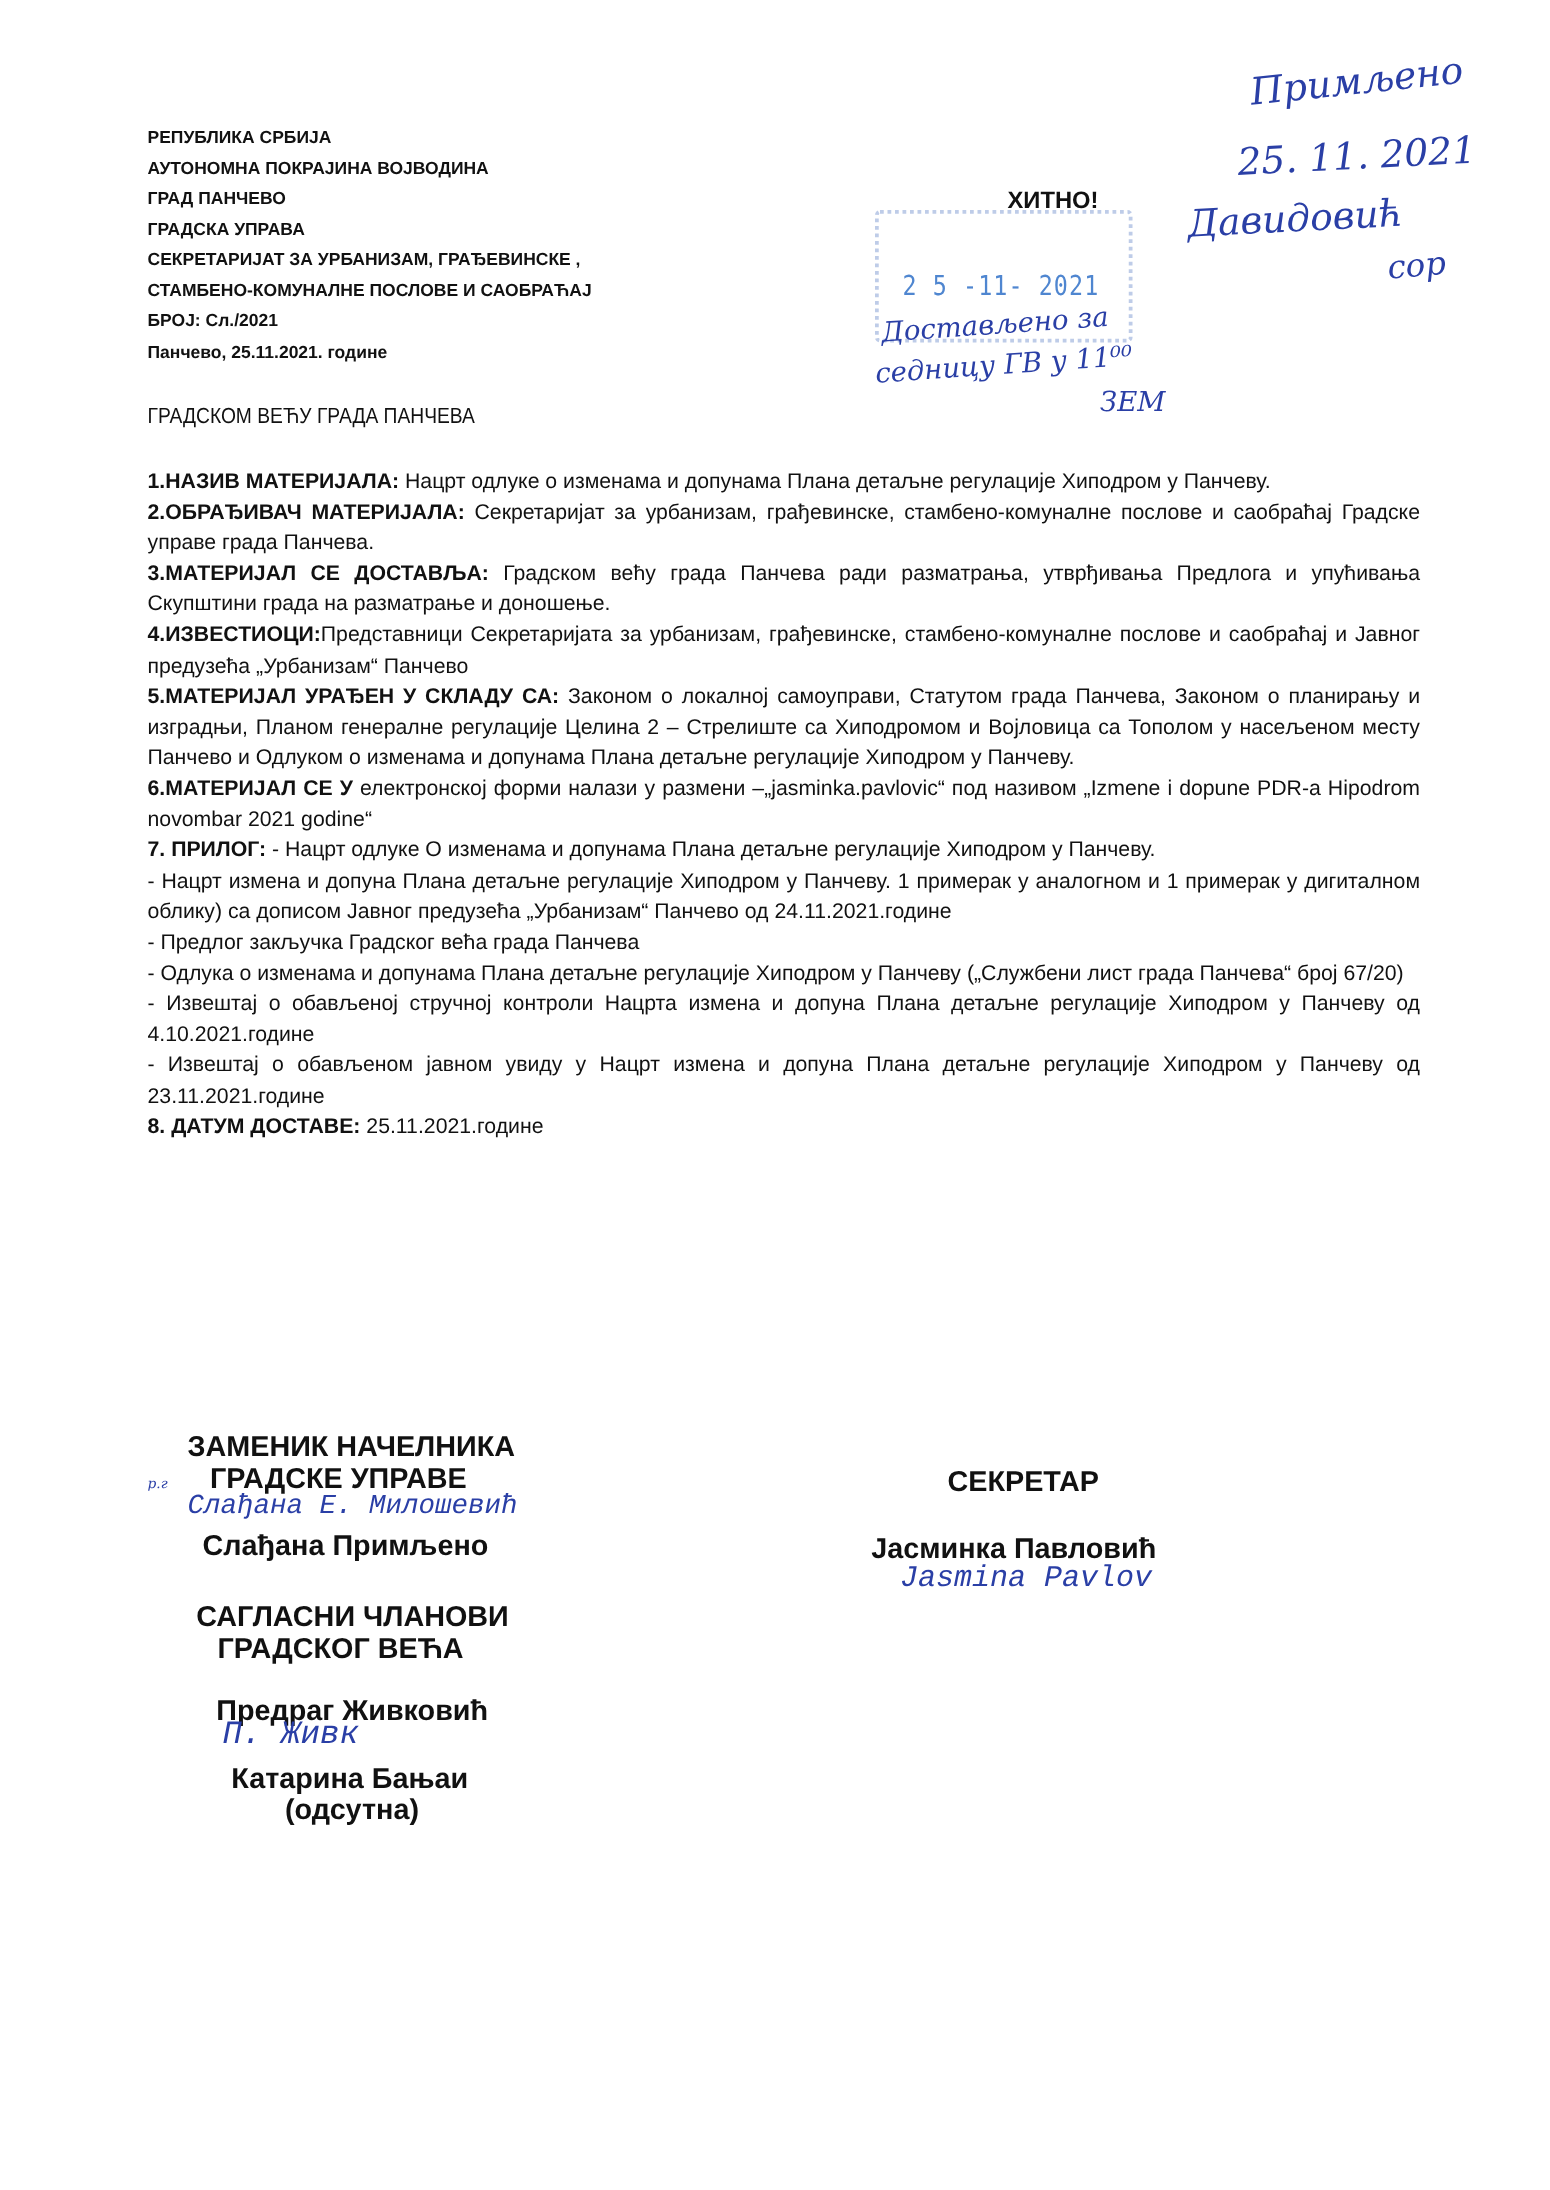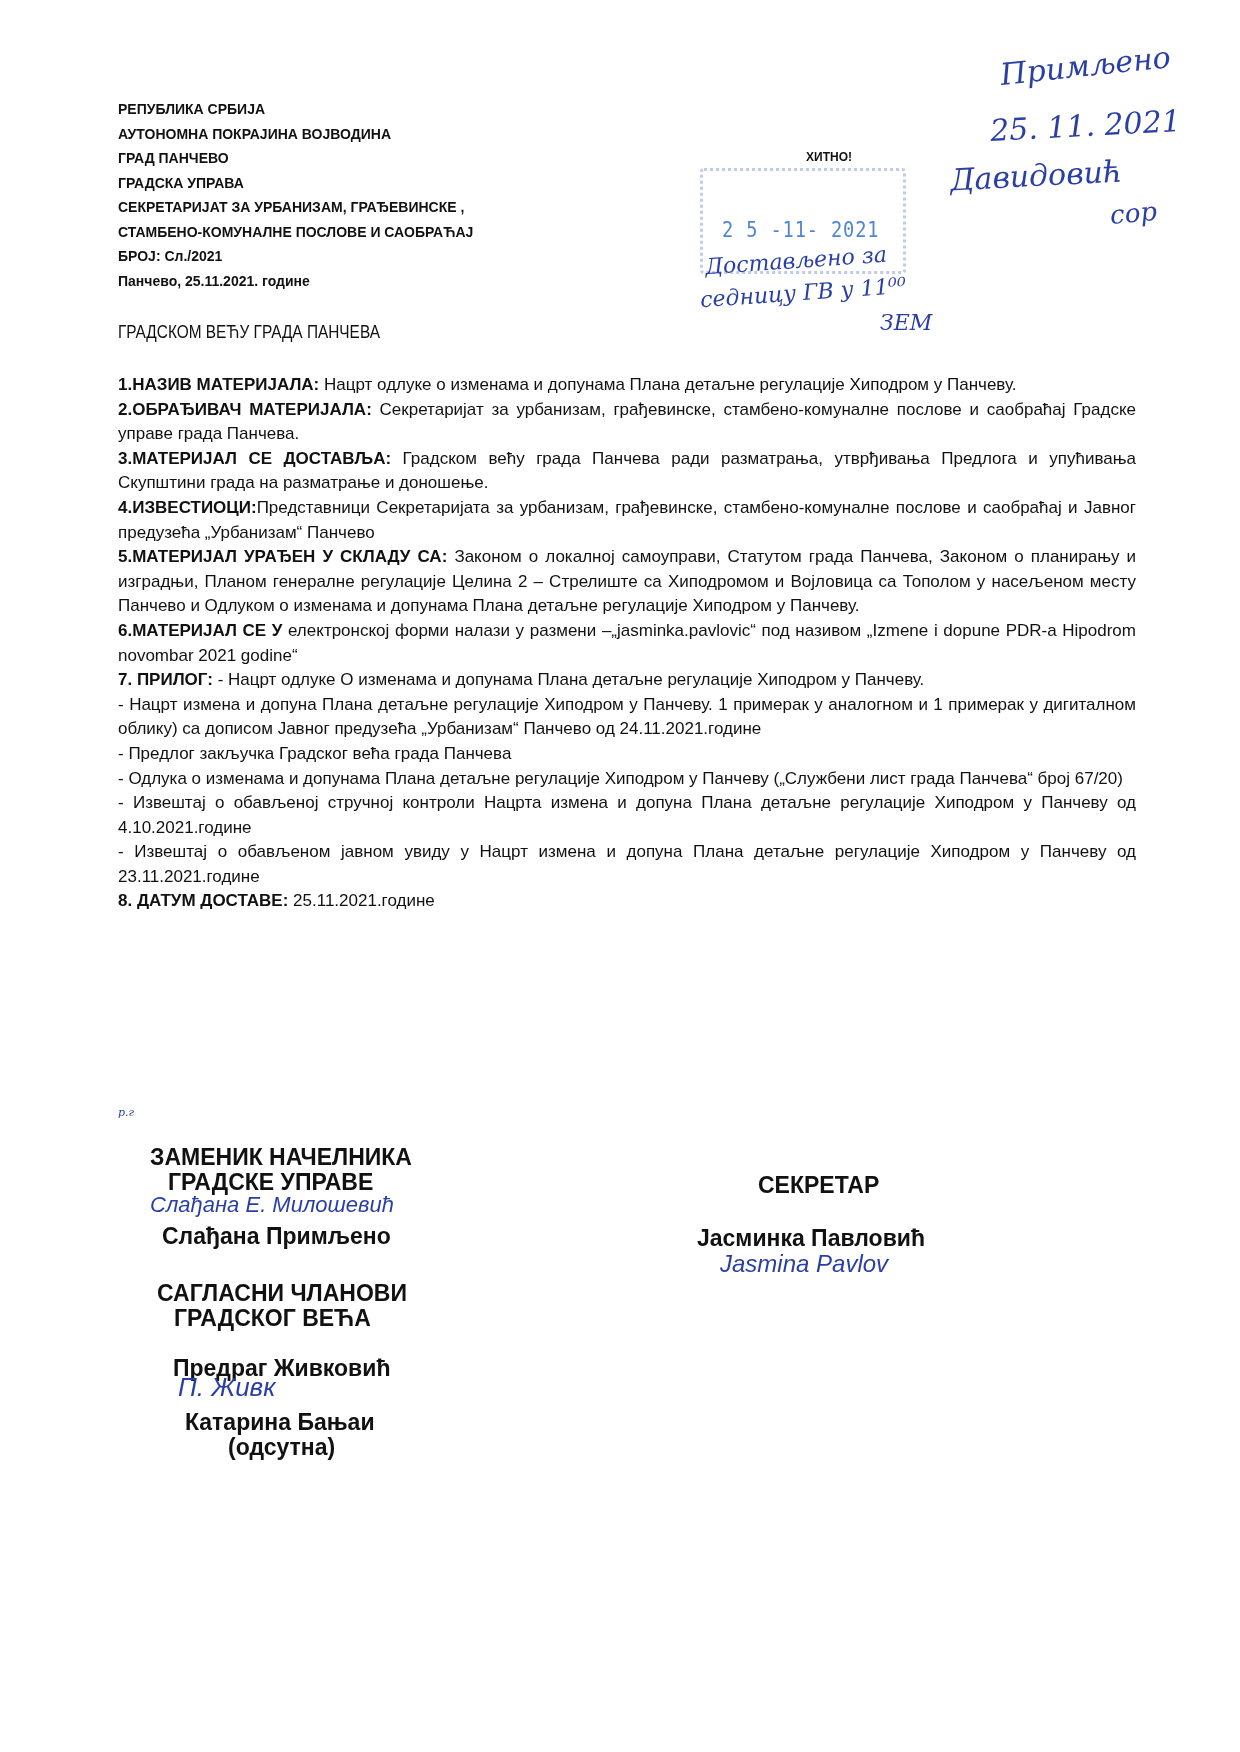--- a/index.html
+++ b/index.html
@@ -1,37 +1,37 @@
 <!DOCTYPE html>
 <html><head>
 <meta charset="utf-8">
 <style>
   html, body { margin: 0; padding: 0; background: #ffffff; }
   body { width: 1240px; height: 1752px; position: relative; overflow: hidden; color: #111; }
   .page { position: absolute; left: 0; top: 0; width: 1240px; height: 1752px; background: #fff; }
   .hdr { position: absolute; left: 118px; top: 97px; font-family: "Liberation Sans", sans-serif; font-weight: bold; font-size: 14px; line-height: 24.5px; color: #111; }
   .hdr div { white-space: nowrap; }
-  .urgent { position: absolute; left: 806px; top: 150px; font-family: "Liberation Sans", sans-serif; font-weight: bold; font-size: 12px; color: #111; }
+  .urgent { position: absolute; left: 806px; top: 150px; font-family: "Liberation Sans", sans-serif; font-weight: bold; font-size: 19px; color: #111; }
   .stamp { position: absolute; left: 700px; top: 168px; width: 200px; height: 100px; border: 3px dotted rgba(70,110,190,0.35); border-radius: 4px; }
   .stamp-date { position: absolute; left: 722px; top: 217px; font-family: "DejaVu Sans Mono", monospace; font-size: 22px; color: #4f86d0; letter-spacing: 1px; transform: scaleX(0.85); transform-origin: left; }
   .hand { font-family: "DejaVu Serif", serif; font-style: italic; color: #2a3fa6; position: absolute; white-space: nowrap; }
   .h1 { left: 705px; top: 248px; font-size: 22px; transform: rotate(-4deg); }
   .h2 { left: 700px; top: 280px; font-size: 22px; transform: rotate(-4deg); }
   .h3 { left: 880px; top: 310px; font-size: 22px; }
   .note1 { left: 1000px; top: 48px; font-size: 30px; transform: rotate(-6deg); }
   .note2 { left: 990px; top: 108px; font-size: 30px; transform: rotate(-3deg); }
   .note3 { left: 950px; top: 158px; font-size: 30px; transform: rotate(-3deg); }
   .note4 { left: 1110px; top: 198px; font-size: 26px; transform: rotate(-5deg); }
   .title { position: absolute; left: 118px; top: 322px; font-family: "Liberation Sans", sans-serif; font-size: 17.5px; color: #111; transform: scaleX(0.88); transform-origin: left; white-space: nowrap; }
   .body { position: absolute; left: 118px; top: 373px; width: 1018px; font-family: "Liberation Sans", sans-serif; font-size: 17px; line-height: 24.6px; color: #111; }
   .para { text-align: justify; text-align-last: left; margin: 0; }
   .para b { font-weight: bold; }
   .sig { position: absolute; font-family: "Liberation Sans", sans-serif; font-weight: bold; font-size: 23px; line-height: 24.5px; color: #111; white-space: nowrap; }
-  .sig-small { font-family: "DejaVu Serif", serif; font-style: italic; color: #2a3fa6; font-size: 11px; position: absolute; left: 118px; top: 1106px; }
-  .sigscr { position: absolute; font-family: Liberation Sans, sans-serif; font-style: italic; color: #2a3fa6; white-space: nowrap; }
+  .sig-small { font-family: "DejaVu Serif", serif; font-style: italic; color: #2a3fa6; font-size: 11px; position: absolute; left: 118px; top: 1180px; }
+  .sigscr { position: absolute; font-family: Liberation Mono, monospace; font-style: italic; color: #2a3fa6; white-space: nowrap; }
 </style>
 </head>
 <body>
 
 <div class="page">
 
   <div class="hdr">
     <div>РЕПУБЛИКА СРБИЈА</div>
     <div>АУТОНОМНА ПОКРАЈИНА ВОЈВОДИНА</div>
     <div>ГРАД ПАНЧЕВО</div>

